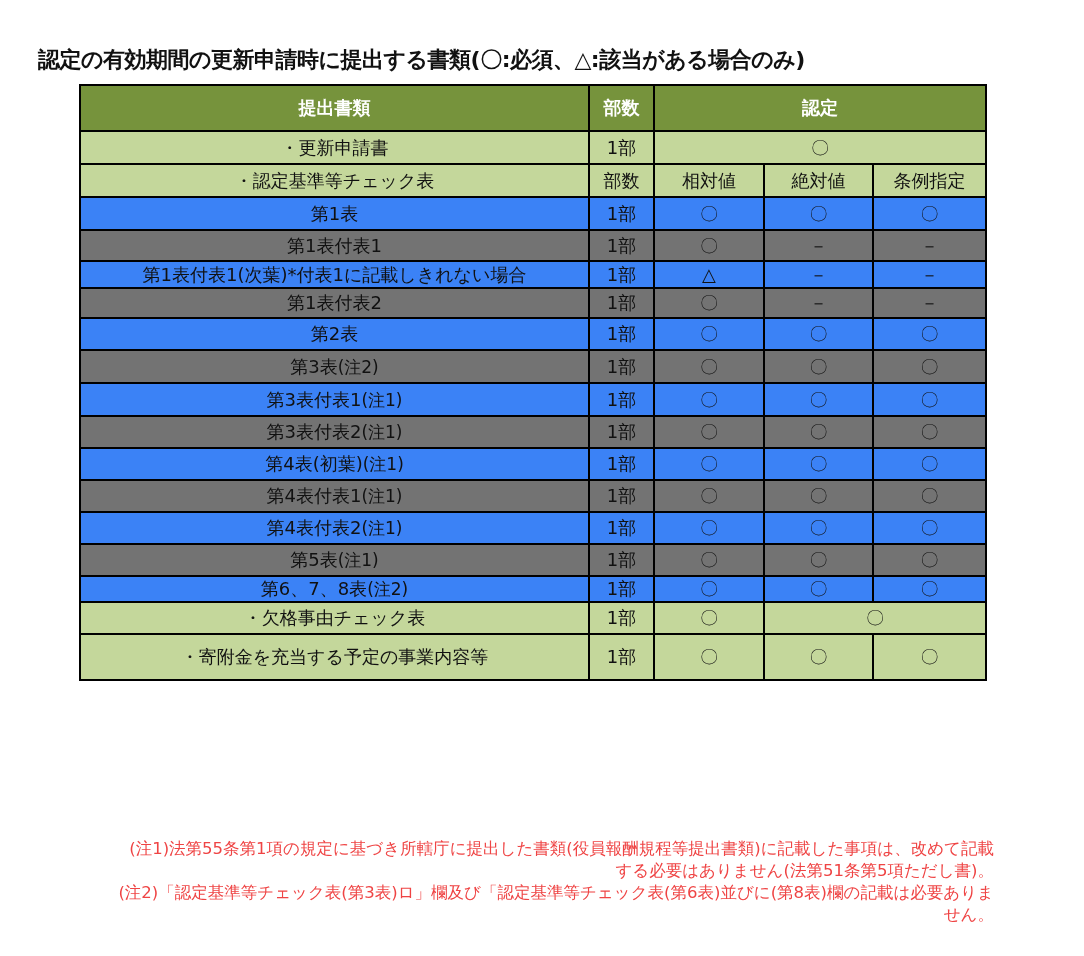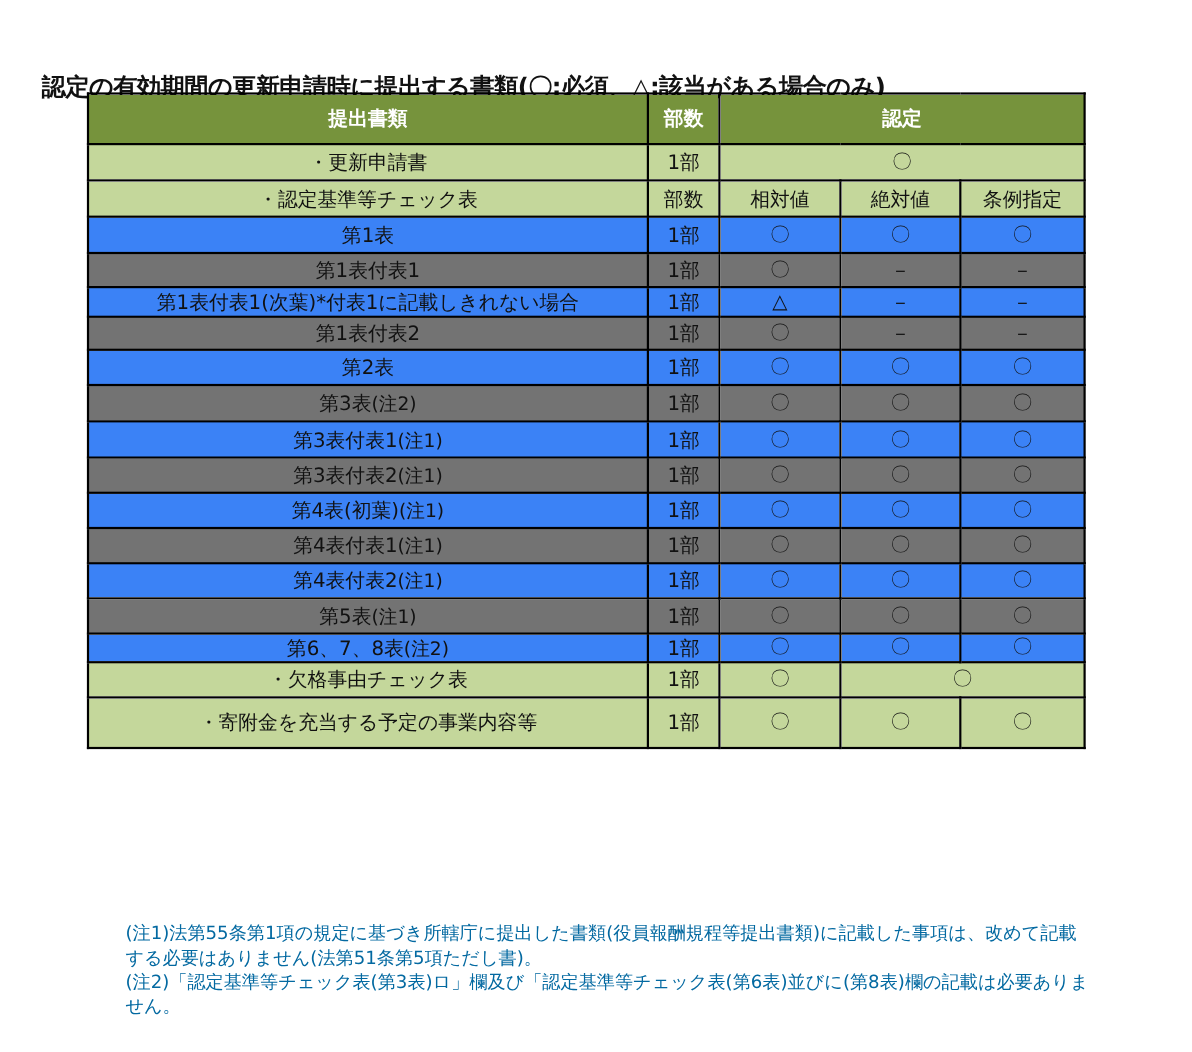--- a/index.html
+++ b/index.html
@@ -1,36 +1,36 @@
 <!DOCTYPE html>
 <html><head>
 <meta charset="utf-8">
 <style>
   html, body { margin:0; padding:0; background:#ffffff; }
   body { width:1084px; height:956px; position:relative; overflow:hidden;
          font-family:"DejaVu Sans", "Liberation Sans", sans-serif; color:#111; }
-  .title { position:absolute; left:38px; top:64px; font-size:22px; font-weight:bold;
+  .title { position:absolute; left:38px; top:45px; font-size:22px; font-weight:bold;
            letter-spacing:-0.5px; white-space:nowrap; color:#111; }
   table.doc { position:absolute; left:79px; top:84px; border-collapse:collapse;
               table-layout:fixed; width:906px; }
   table.doc td, table.doc th { border:2px solid #000; padding:0; font-size:18px;
               overflow:hidden; white-space:nowrap; }
   th.hdr { background:#76933c; color:#ffffff; font-size:21px; font-weight:bold;
            height:44px; text-align:center;margin-top:20px; }
   td.name { text-align:center; padding-left:4px; }
   td.sub { padding-left:36px; }
   td.c { text-align:center; }
   .g1 { background:#c4d79b; }
   .g2 { background:#3b82f6; }
   .g3 { background:#737373; }
   .note { font-size:17px; }
   .mark { font-size:20px; line-height:1; }
   .dash { font-size:16px; }
   .notes { position:absolute; left:114px; top:838px; width:880px; font-size:16.5px;
-           line-height:22px; color:#0369a1; }
+           line-height:22px; color:#ef4444;text-align:right; }
   .notes p { margin:0; }
 </style>
 </head>
 <body>
 
 <div class="title">認定の有効期間の更新申請時に提出する書類(〇:必須、△:該当がある場合のみ)</div>
 
 <table class="doc">
   <colgroup>
     <col style="width:509px">

